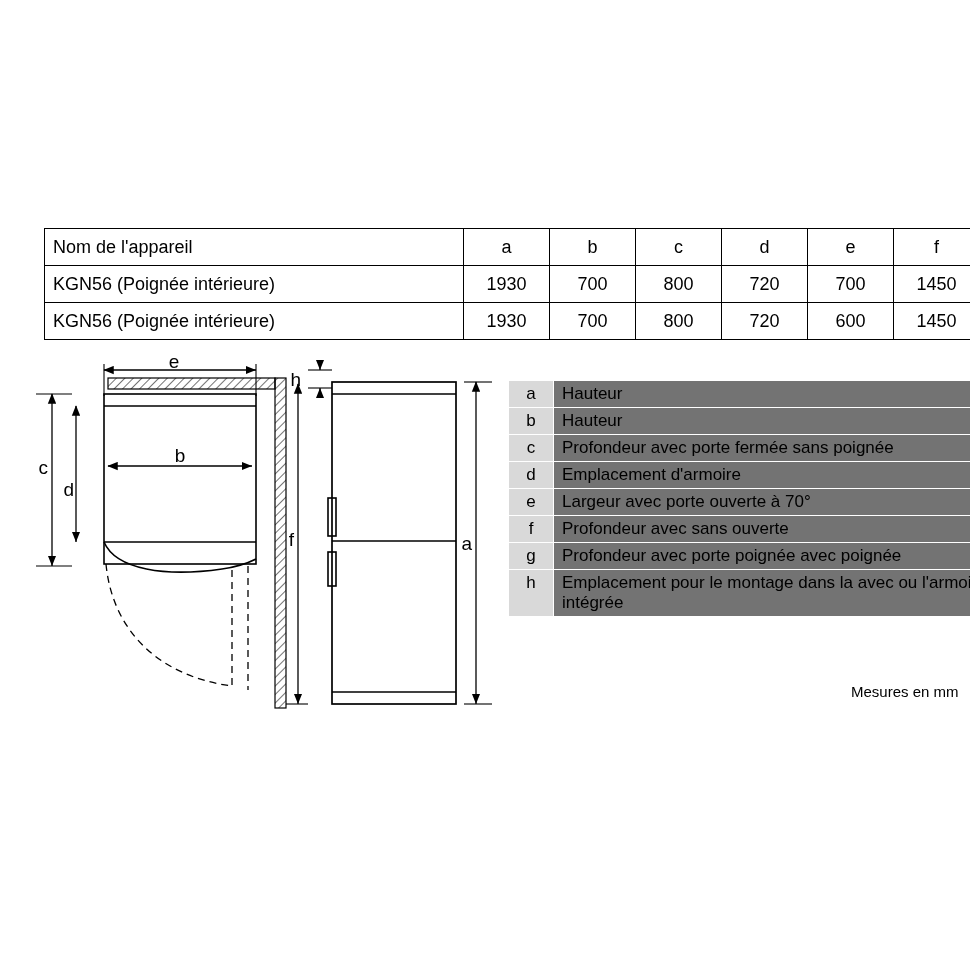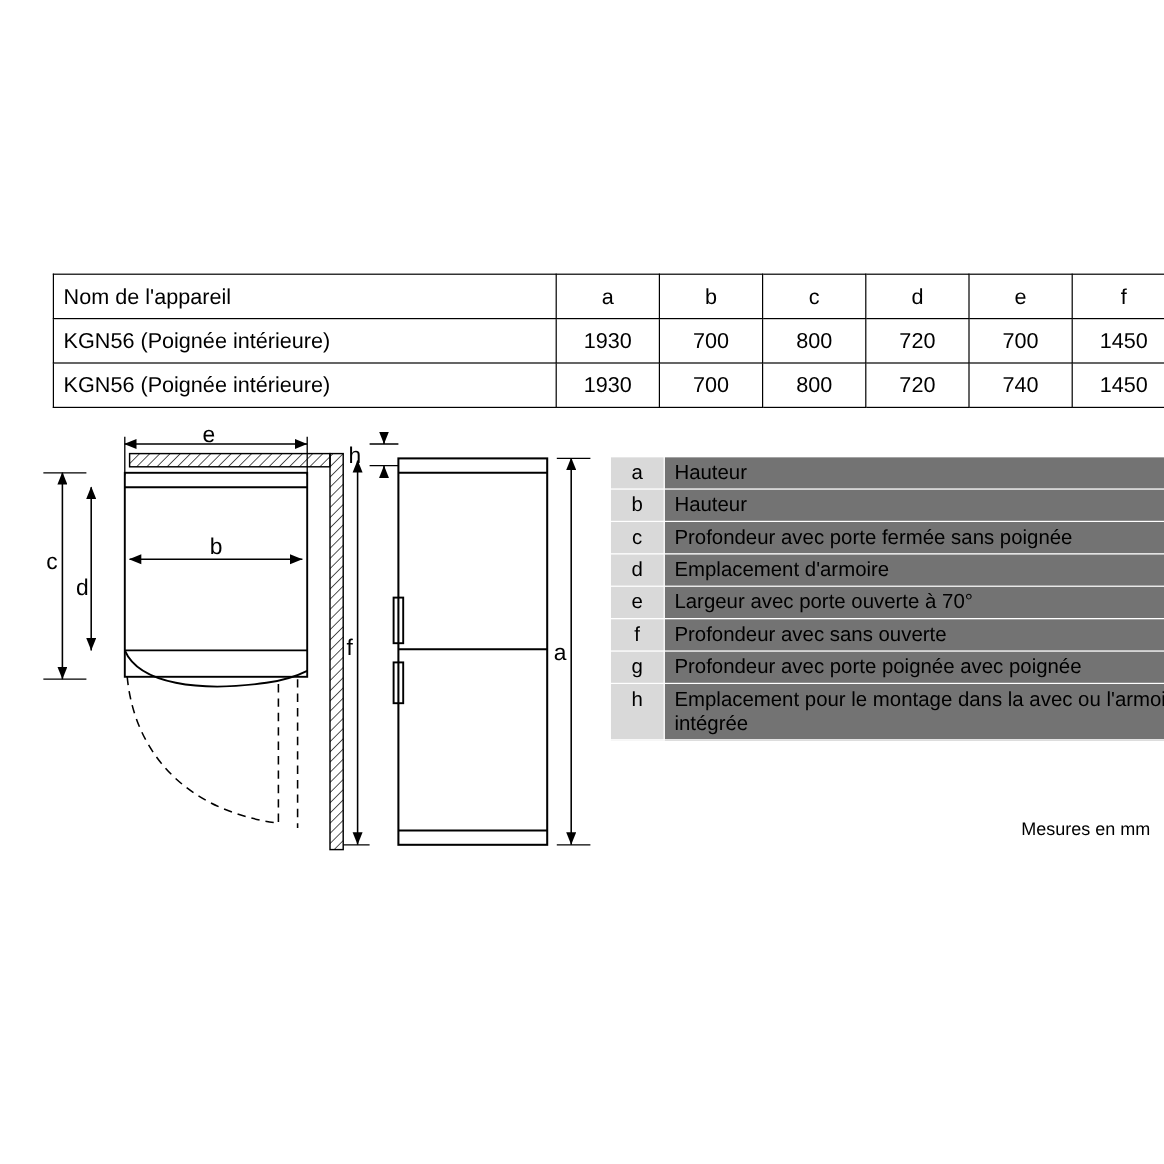--- a/index.html
+++ b/index.html
@@ -125,21 +125,21 @@
         <td class="val">1450</td>
         <td class="val">800</td>
 
       </tr>
       <tr>
         <td class="name">KGN56 (Poignée intérieure)</td>
         <td class="val">1930</td>
         <td class="val">700</td>
         <td class="val">800</td>
         <td class="val">720</td>
-        <td class="val">740</td>
+        <td class="val">600</td>
         <td class="val">1450</td>
         <td class="val">840</td>
 
       </tr>
     </tbody>
   </table>
 
   <table class="desc-table">
     <tbody>
       <tr>

